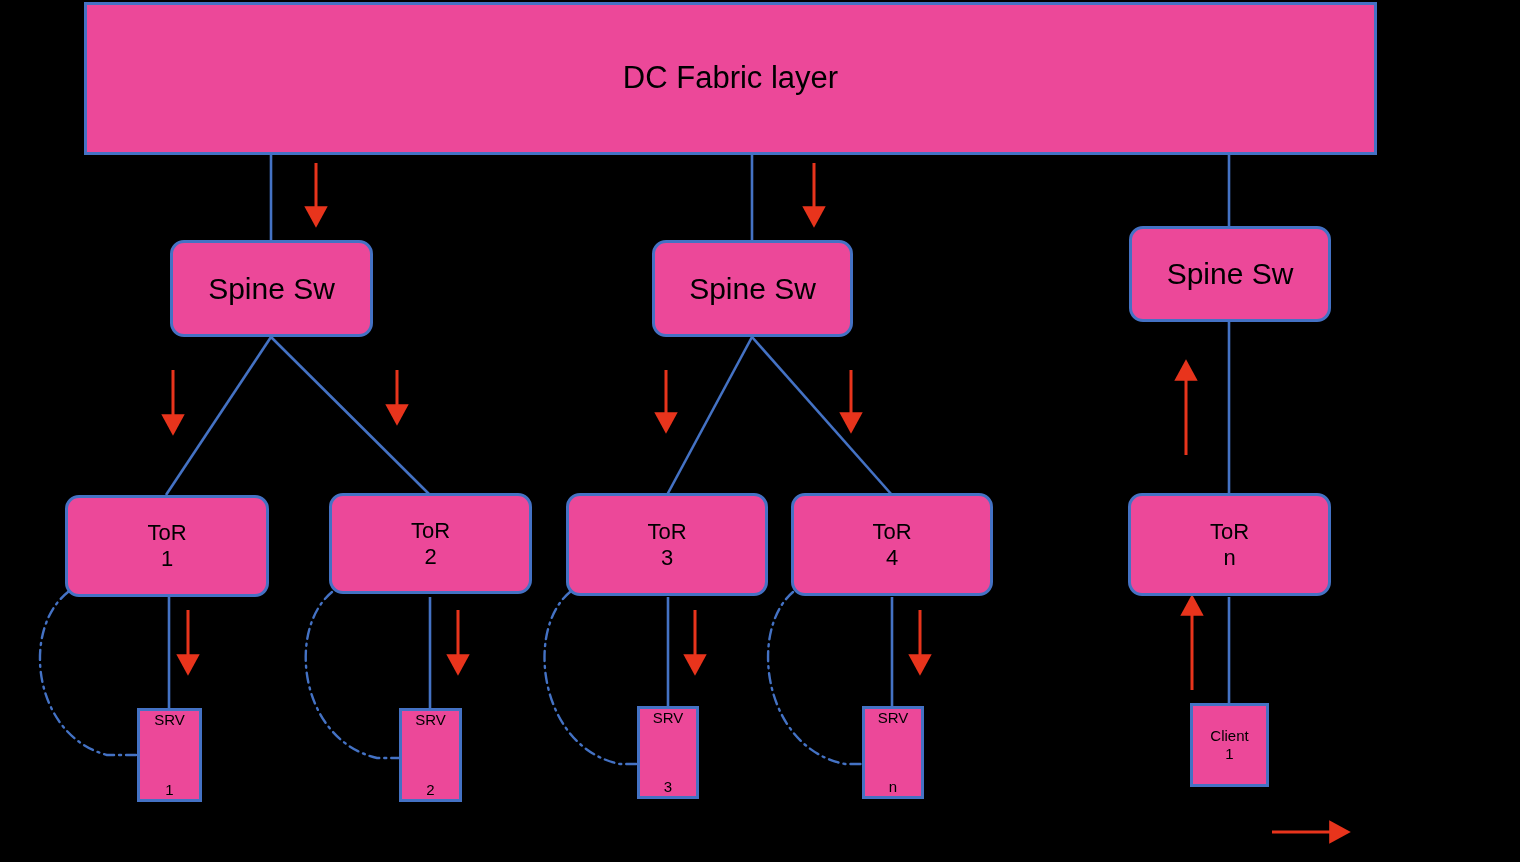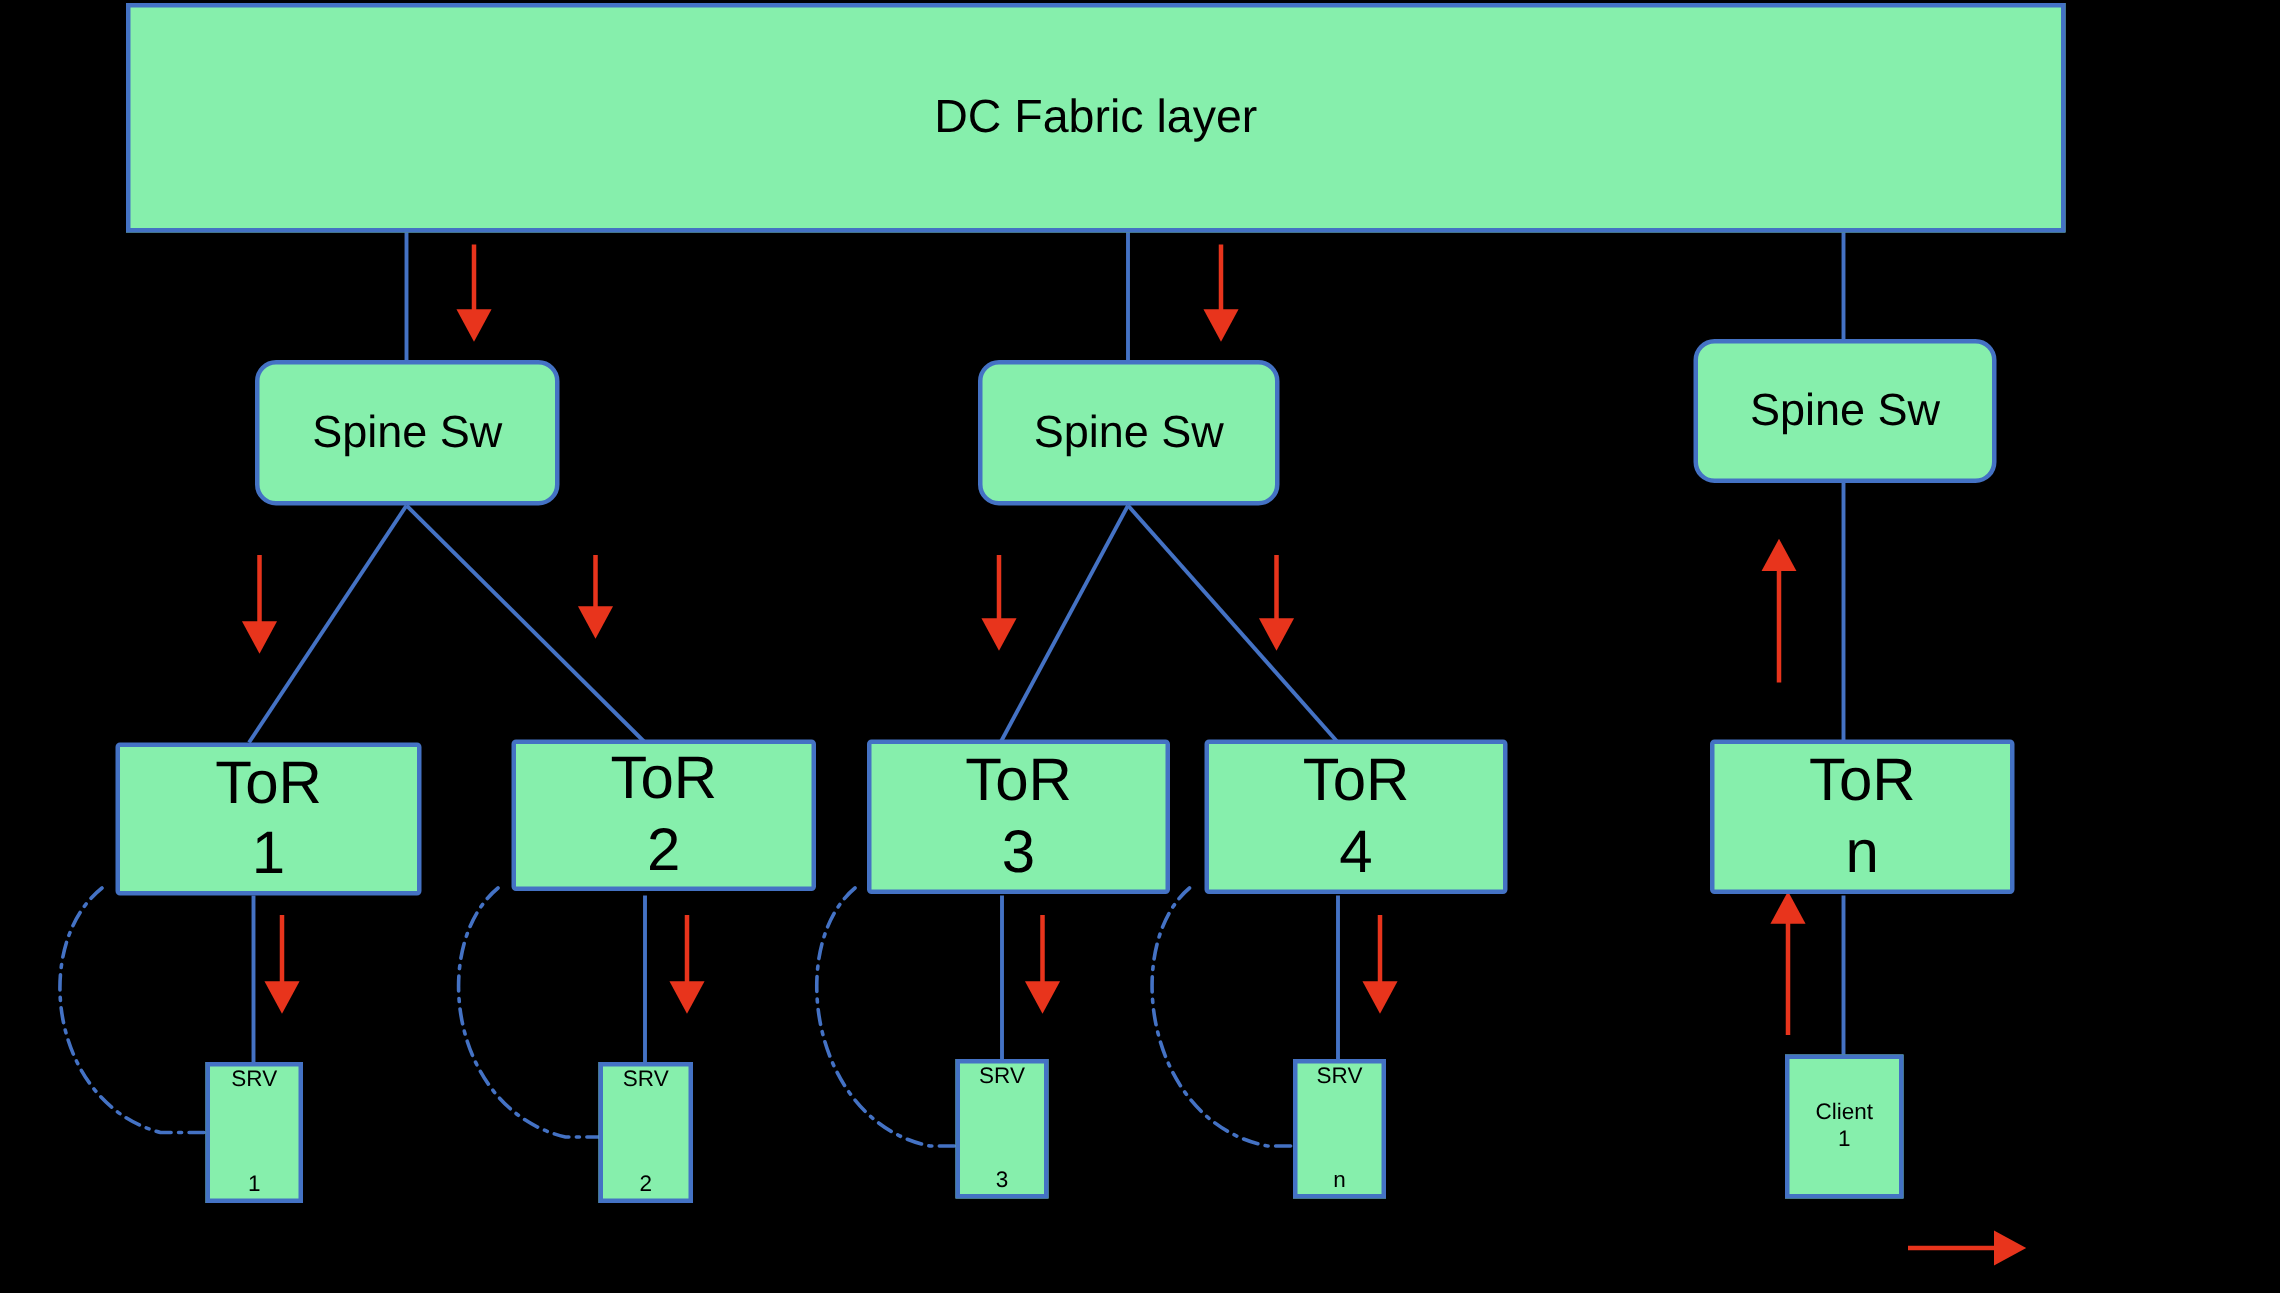--- a/index.html
+++ b/index.html
@@ -17,21 +17,21 @@
   }
   #svg-layer {
     position: absolute;
     left: 0;
     top: 0;
     width: 1520px;
     height: 862px;
   }
   .node {
     position: absolute;
-    background: #86efac;
+    background: #ec4899;
     border: 3px solid #4472C4;
     box-sizing: border-box;
     display: flex;
     flex-direction: column;
     align-items: center;
     justify-content: center;
     color: #000000;
     text-align: center;
     line-height: 1.18;
     z-index: 5;
@@ -39,23 +39,22 @@
   .fabric-box {
     border-radius: 0;
     font-size: 31px;
   }
   .spine-box {
     border-radius: 14px;
     font-size: 30px;
     justify-content: center;
   }
   .tor-box {
-    border-radius: 3px;
-    font-size: 40px;
-    margin-left: 12px;
+    border-radius: 14px;
+    font-size: 22px;
   }
   .srv-box {
     border-radius: 0;
     font-size: 15px;
     justify-content: space-between;
   }
   .client-box {
     border-radius: 0;
     font-size: 15px;
   }
@@ -181,18 +180,18 @@
   <div class="node srv-box" style="left:637px; top:706px; width:62px; height:93px;">
     <span class="line1">SRV</span>
     <span class="line2">3</span>
   </div>
 
   <div class="node srv-box" style="left:862px; top:706px; width:62px; height:93px;">
     <span class="line1">SRV</span>
     <span class="line2">n</span>
   </div>
 
-  <div class="node client-box" style="left:1190px; top:703px; width:79px; height:96px;">
+  <div class="node client-box" style="left:1190px; top:703px; width:79px; height:84px;">
     <span class="line1">Client</span>
     <span class="line2">1</span>
   </div>
 
 </div>
 
 </body></html>

